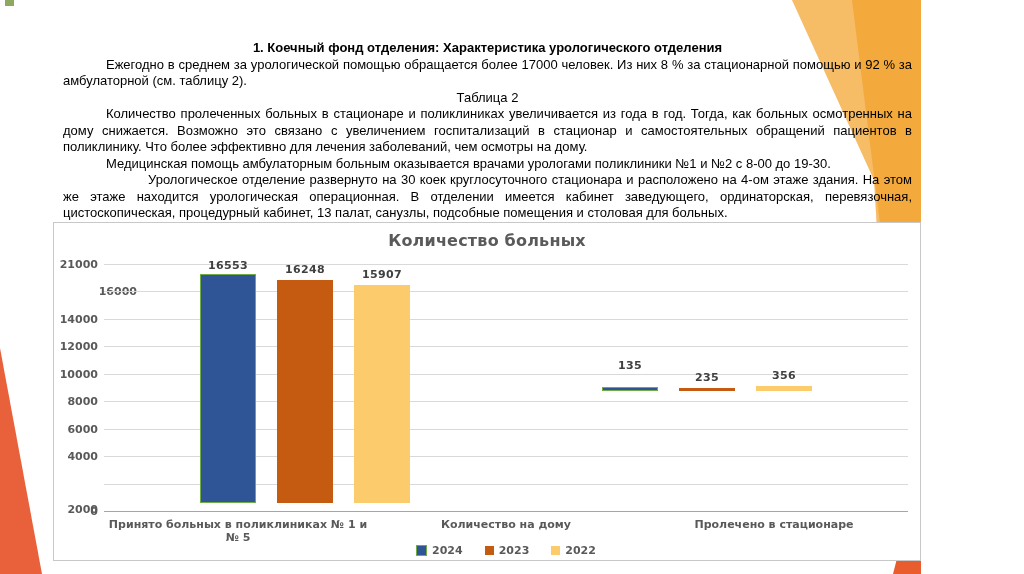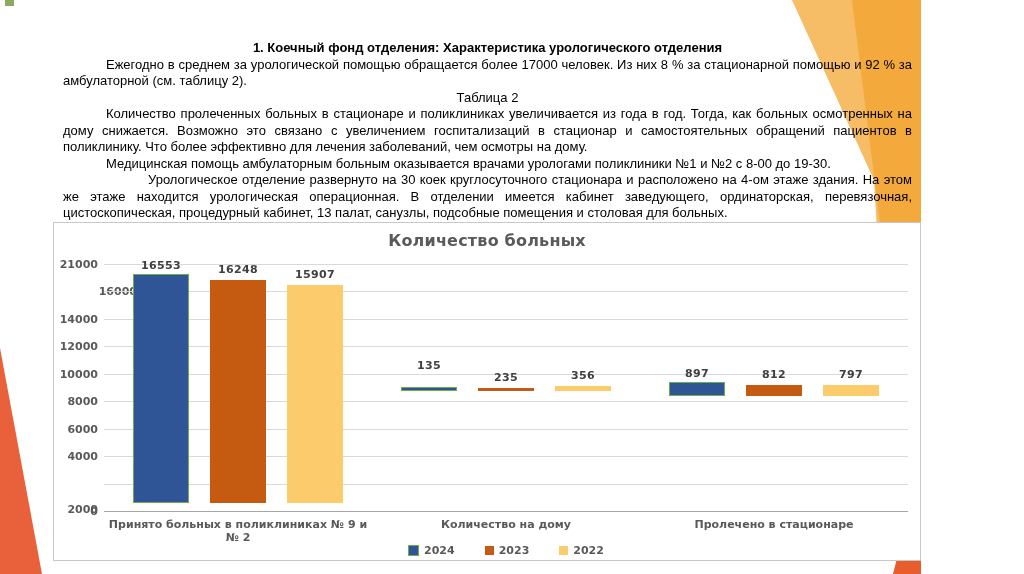--- a/index.html
+++ b/index.html
@@ -43,21 +43,21 @@
   .gridline.baseline{background:#a6a6a6;}
   .bar-group{display:flex;align-items:flex-end;gap:21px;position:relative;z-index:1;}
   .bar-wrap{position:relative;width:56px;display:flex;align-items:flex-end;}
   .bar{width:100%;}
   .bar-label{position:absolute;left:50%;transform:translateX(-50%);width:80px;
     text-align:center;white-space:nowrap;
     font:700 11px "DejaVu Sans",sans-serif;color:#404040;letter-spacing:.3px;}
   .cat-row{position:absolute;left:50px;top:295px;width:804px;display:flex;}
   .cat-label{flex:1;text-align:center;font:700 11px "DejaVu Sans",sans-serif;color:#595959;}
   .legend{position:absolute;left:50px;top:321px;width:804px;display:flex;
-    justify-content:center;align-items:center;gap:30px;}
+    justify-content:center;align-items:center;gap:22px;}
   .legend-item{display:flex;align-items:center;gap:5px;}
   .legend-swatch{width:9px;height:9px;display:inline-block;}
   .legend-label{font:700 11px "DejaVu Sans",sans-serif;color:#595959;}
 </style>
 </head>
 <body>
 
 <div class="stage">
 
   <div class="bg">
@@ -125,37 +125,23 @@
           </div>
           <div class="bar-wrap">
             <div class="bar-label" style="bottom: 7px;">235</div>
             <div class="bar" style="height: 3px; background: rgb(197, 90, 17);"></div>
           </div>
           <div class="bar-wrap">
             <div class="bar-label" style="bottom: 9px;">356</div>
             <div class="bar" style="height: 5px; background: rgb(252, 204, 108);"></div>
           </div>
         </div>
-        <div class="bar-group">
-          <div class="bar-wrap">
-            <div class="bar-label" style="bottom: 16px;">897</div>
-            <div class="bar" style="height: 12px; background: rgb(47, 85, 151); border: 1px solid rgb(112, 173, 71);"></div>
-          </div>
-          <div class="bar-wrap">
-            <div class="bar-label" style="bottom: 15px;">812</div>
-            <div class="bar" style="height: 11px; background: rgb(197, 90, 17);"></div>
-          </div>
-          <div class="bar-wrap">
-            <div class="bar-label" style="bottom: 15px;">797</div>
-            <div class="bar" style="height: 11px; background: rgb(252, 204, 108);"></div>
-          </div>
-        </div>
       </div>
     <div class="cat-row">
-        <div class="cat-label">Принято больных в поликлиниках № 9 и № 2</div>
+        <div class="cat-label">Принято больных в поликлиниках № 1 и № 5</div>
         <div class="cat-label">Количество на дому</div>
         <div class="cat-label">Пролечено в стационаре</div>
       </div>
     <div class="legend">
         <div class="legend-item">
           <span class="legend-swatch" style="background: rgb(47, 85, 151); border: 1px solid rgb(112, 173, 71);"></span>
           <span class="legend-label">2024</span>
         </div>
         <div class="legend-item">
           <span class="legend-swatch" style="background: rgb(197, 90, 17);"></span>

